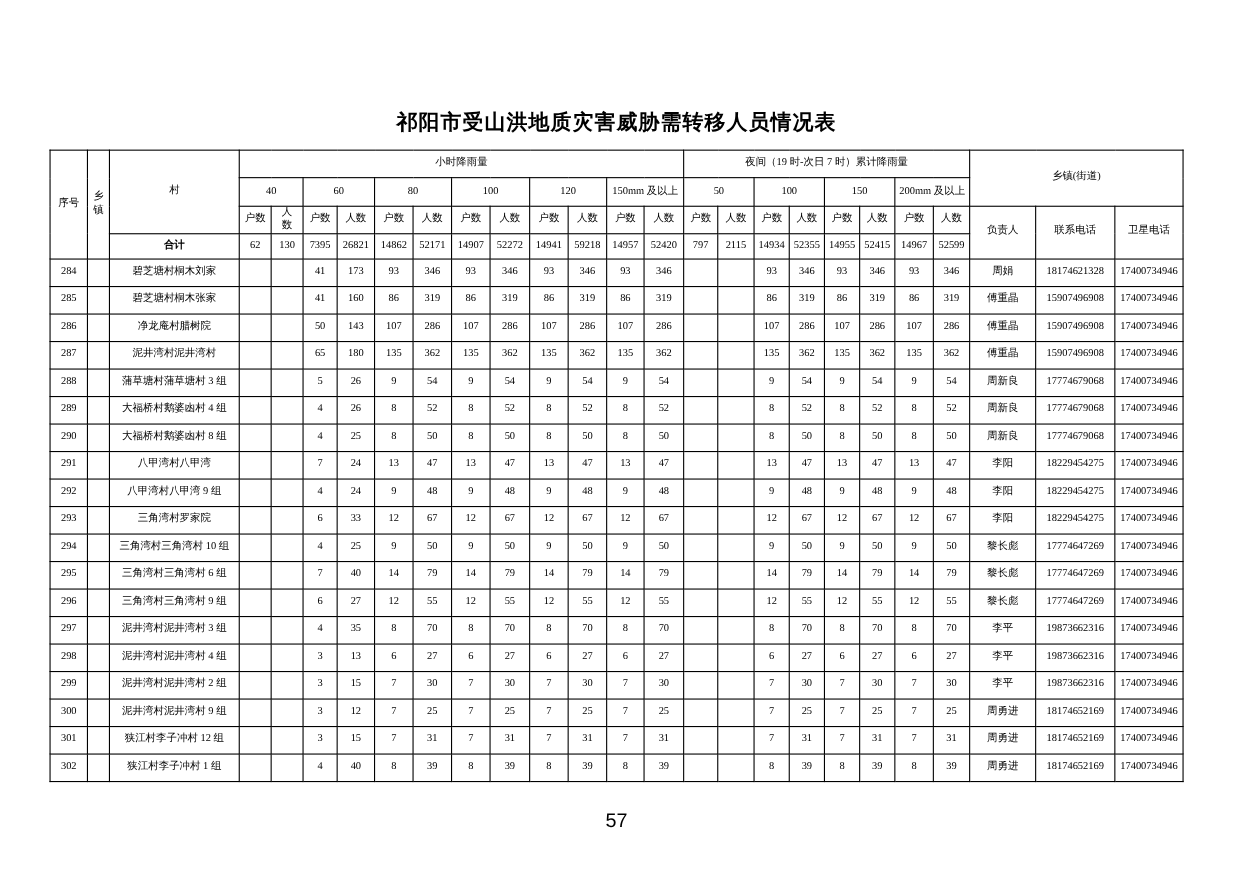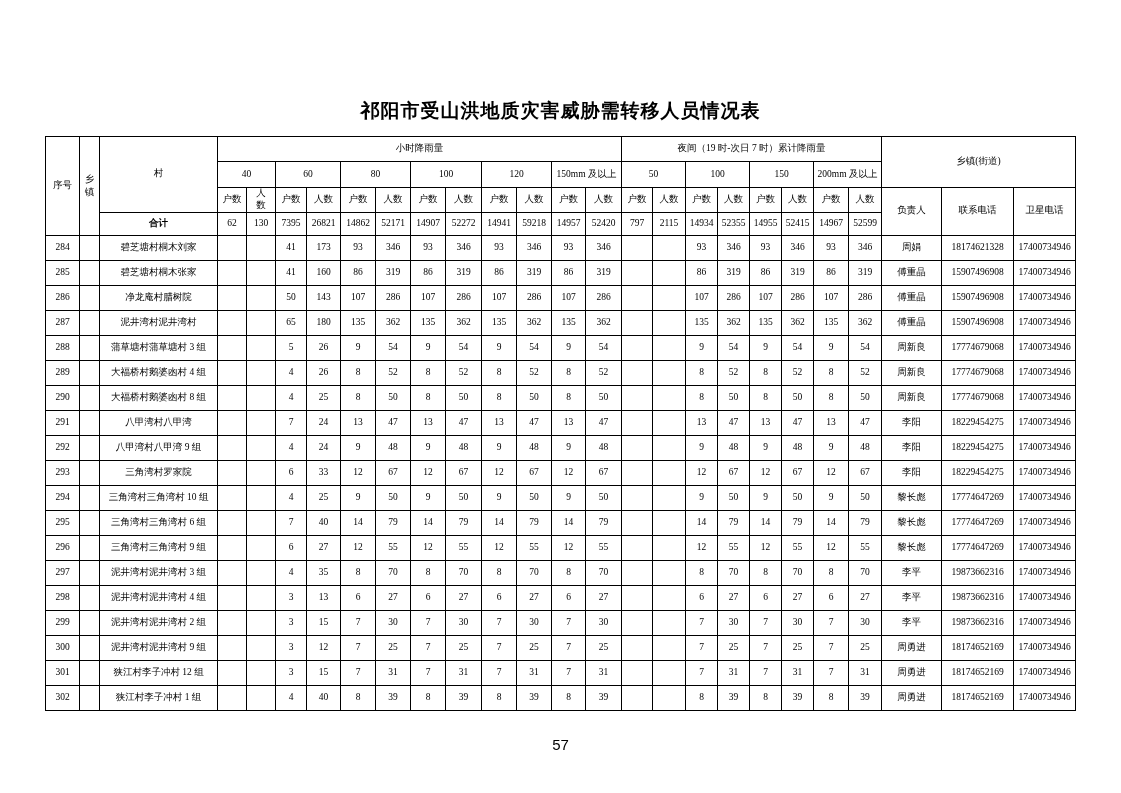--- a/index.html
+++ b/index.html
@@ -39,21 +39,21 @@
   tr.h3 { height: 21px; }
   tr.total-row { height: 23px; }
   tr.data-row { height: 25px; }
   td.hdr { font-weight: normal; }
   td.total-label { font-weight: bold; }
   .vstack { display: inline-block; width: 1.1em; line-height: 1.35; }
   .narrow2 { display: inline-block; width: 1.15em; line-height: 1.25; }
   .page-number {
     text-align: center;
     margin-top: 25px;
-    font-size: 15px;
+    font-size: 18px;
     font-family: "Liberation Sans", "DejaVu Sans", sans-serif;
   }
 </style>
 </head>
 <body>
 
 <div class="page">
 
   <div class="doc-title">祁阳市受山洪地质灾害威胁需转移人员情况表</div>
 

